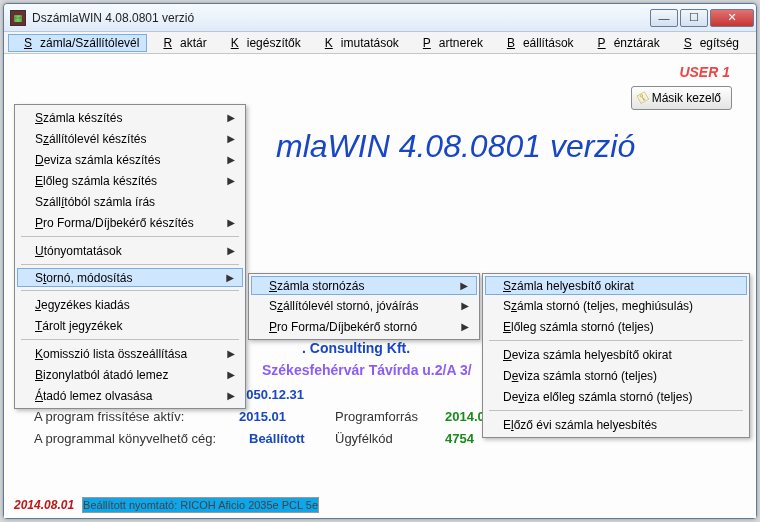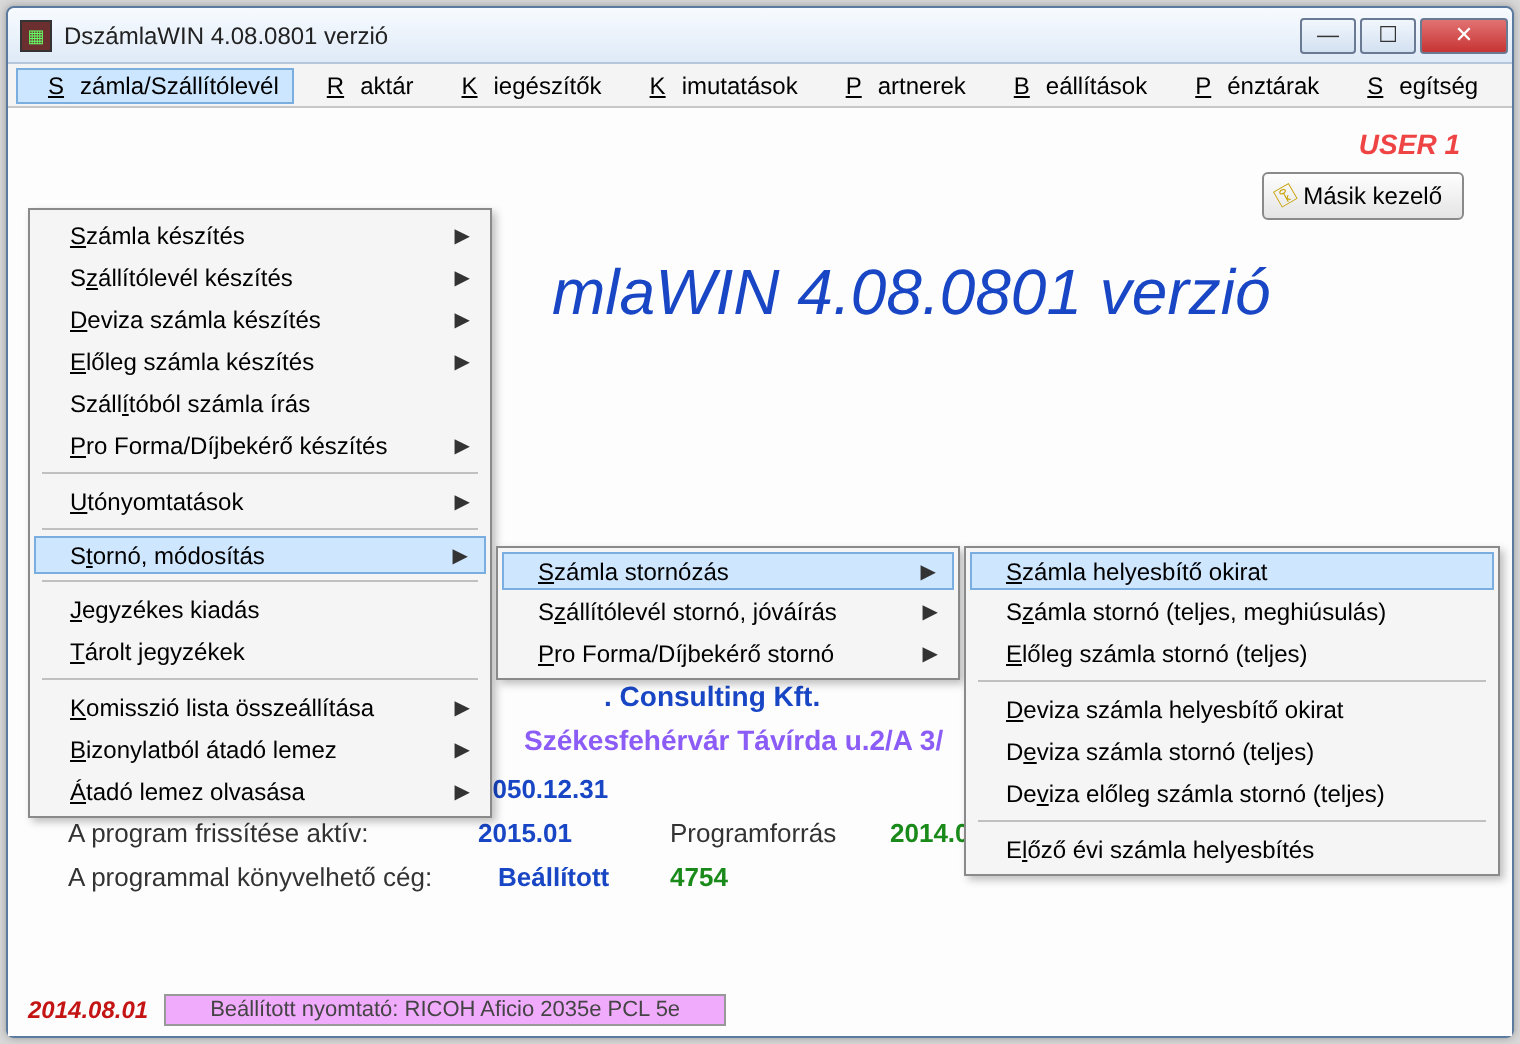--- a/index.html
+++ b/index.html
@@ -21,21 +21,21 @@
   .bigtitle { position:absolute; left:272px; top:74px; font-size:32px; font-style:italic; color:#1846c4; }
   .infoblock { position:absolute; left:30px; top:330px; font-size:13px; color:#333; line-height:22px; }
   .infoblock .row { display:flex; }
   .infoblock .lbl { width:205px; }
   .blue { color:#1846c4; font-weight:bold; }
   .green { color:#1a8a1a; font-weight:bold; }
   .company { position:absolute; left:258px; top:286px; font-size:14px; color:#1846c4; font-weight:bold;margin-left:40px; }
   .address { position:absolute; left:258px; top:308px; font-size:14px; color:#8b5cf6; font-weight:bold; }
   .statusbar { position:absolute; left:0; bottom:0; width:100%; height:26px; display:flex; align-items:center; padding:0 10px; font-size:12px;text-align:right; }
   .status-date { color:#c41414; font-weight:bold; font-style:italic; margin-right:8px; }
-  .status-printer { border:1px solid #999; background:#f0abfc; padding:1px 22px; font-size:11px; color:#444; }
+  .status-printer { border:1px solid #999; background:#0ea5e9; padding:1px 0; font-size:11px; color:#444; }
 
   
   .dropdown { position:absolute; background:#f5f5f5; border:1px solid #8a8a8a; box-shadow:2px 2px 4px rgba(0,0,0,.25); font-size:12px; padding:2px; }
   .dropdown .item { height:21px; display:flex; align-items:center; padding:0 22px 0 18px; white-space:nowrap; cursor:pointer; position:relative; }
   .dropdown .item.hi { background:#cfe6ff; border:1px solid #7aaee0; padding:0 21px 0 17px; height:19px; }
   .dropdown .sep { height:1px; background:#c0c0c0; margin:3px 4px; }
   .dropdown .arrow { position:absolute; right:8px; font-size:10px; color:#333; }
   .u { text-decoration:underline; }
 
   #dd1 { left:10px; top:50px; width:232px; }
@@ -86,20 +86,21 @@
       </div>
       <div class="row">
         <span class="lbl">A program frissítése aktív:</span>
         <span class="blue" style="width:96px">2015.01</span>
         <span style="width:110px">Programforrás</span>
         <span class="green">2014.08</span>
       </div>
       <div class="row">
         <span class="lbl" style="width:215px">A programmal könyvelhető cég:</span>
         <span class="blue" style="width:86px">Beállított</span>
+        <span style="width:110px">Ügyfélkód</span>
         <span class="green">4754</span>
       </div>
     </div>
 
     <div class="statusbar">
       <span class="status-date">2014.08.01</span>
       <span class="status-printer">Beállított nyomtató: RICOH Aficio 2035e PCL 5e</span>
     </div>
 
     <div class="dropdown" id="dd1">

